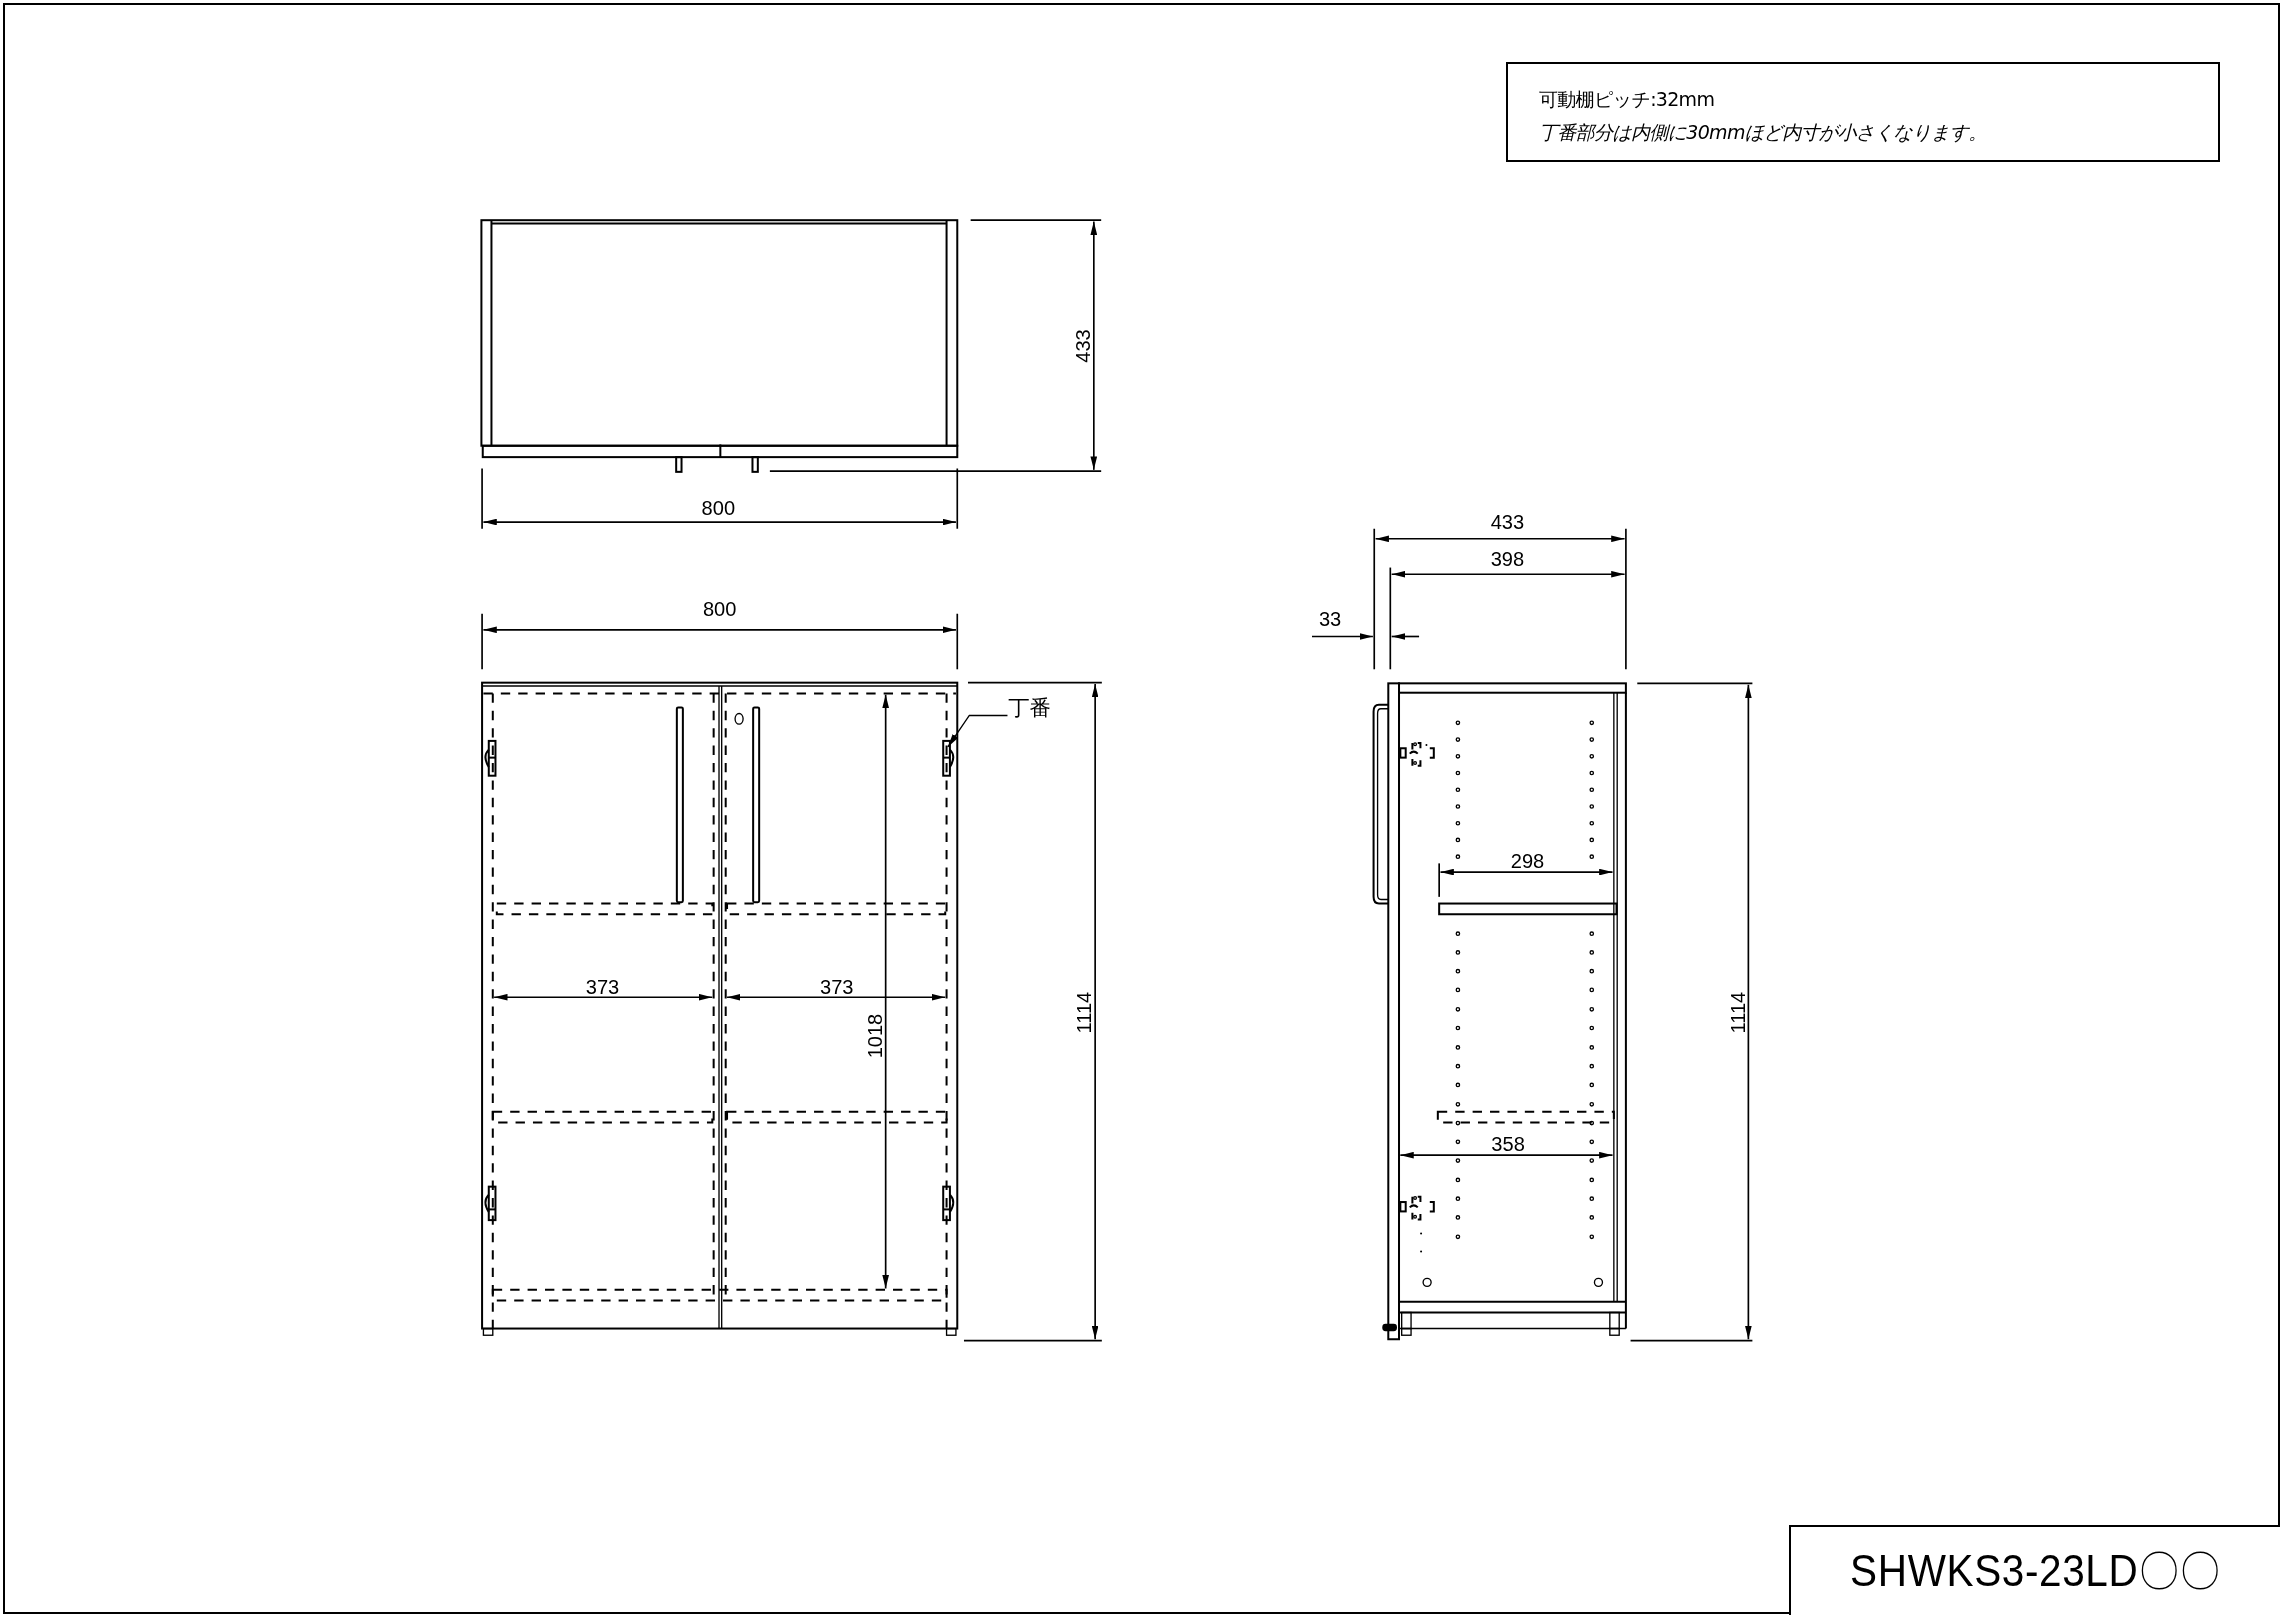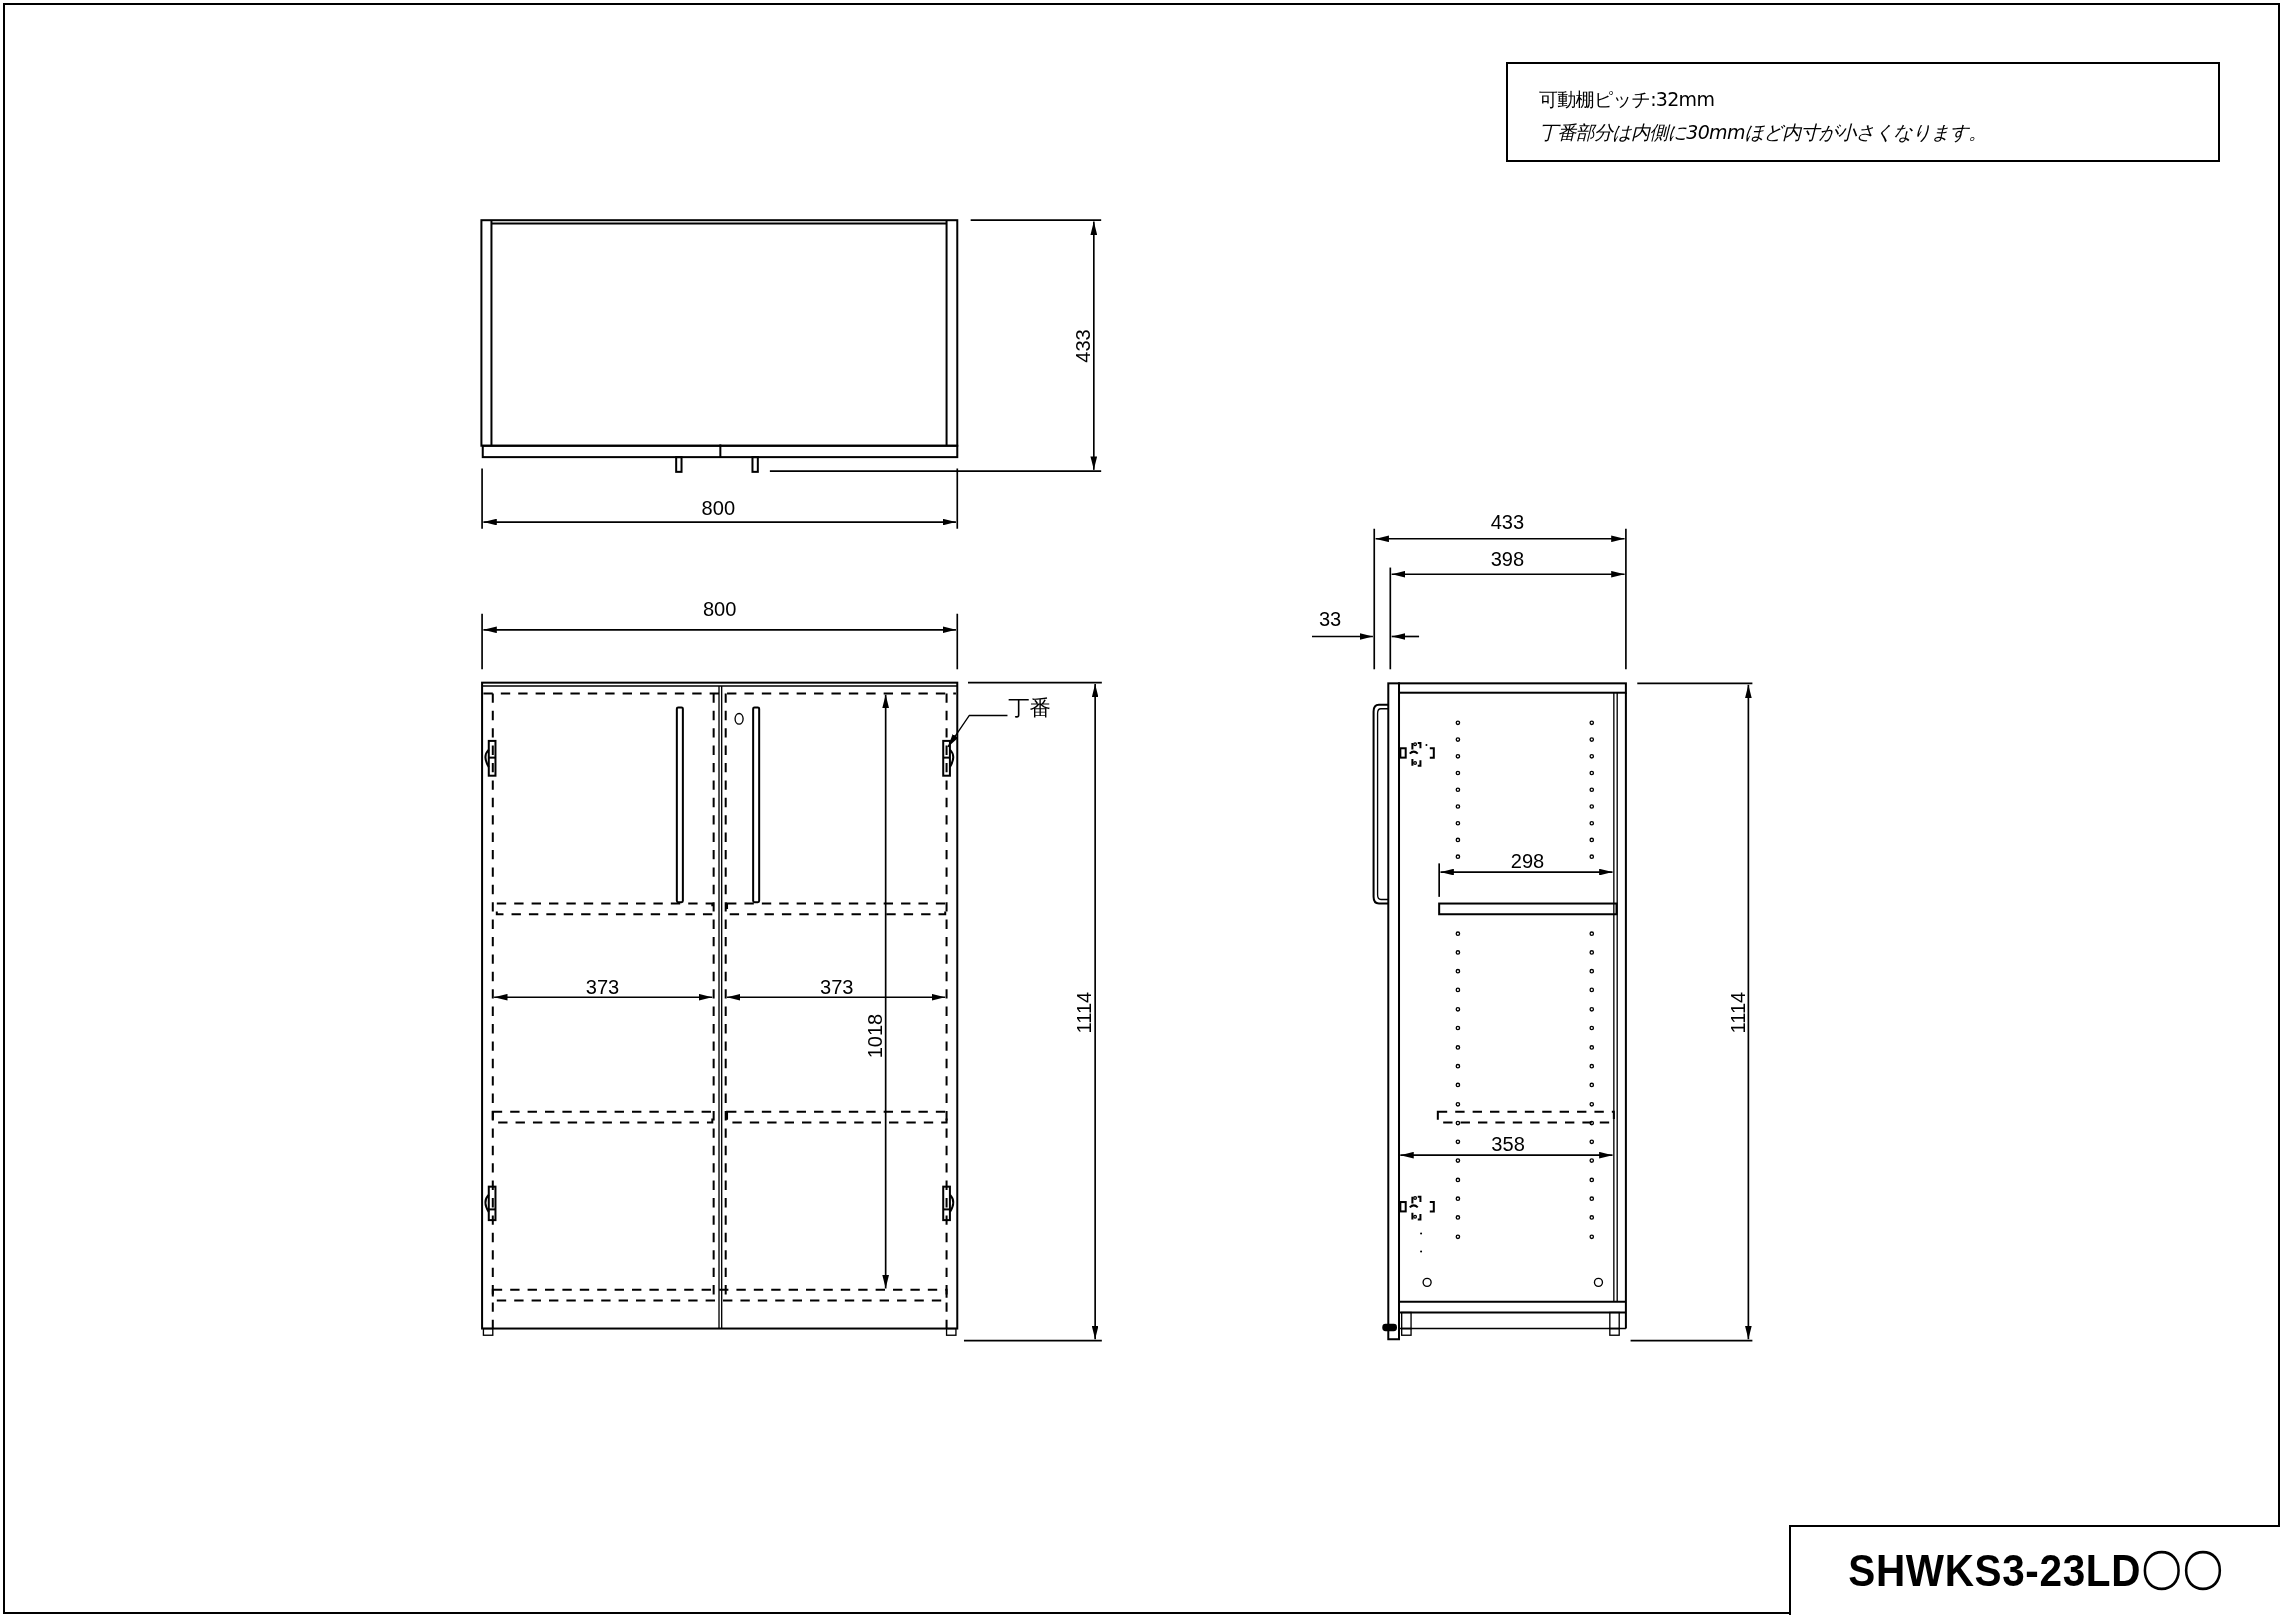--- a/index.html
+++ b/index.html
@@ -5,21 +5,21 @@
   html, body { margin: 0; padding: 0; background: #ffffff; }
   body { width: 2284px; height: 1617px; position: relative; overflow: hidden; font-family: "Liberation Sans", "DejaVu Sans", sans-serif; }
   #sheet { position: absolute; left: 0; top: 0; width: 2284px; height: 1617px; }
   .ln { stroke: #000; fill: none; stroke-width: 3; }
   .thin { stroke: #000; fill: none; stroke-width: 2; }
   .dash { stroke: #000; fill: none; stroke-width: 3; stroke-dasharray: 14 12; }
   .dim { stroke: #000; fill: none; stroke-width: 2.5; }
   .dimtxt { font-family: "Liberation Sans", sans-serif; font-size: 30px; fill: #000; }
   .note { position: absolute; left: 1506px; top: 62px; width: 714px; height: 100px; border: 2px solid #000; box-sizing: border-box; background: #fff; }
   .note-line { position: absolute; left: 31px; font-family: "DejaVu Sans", sans-serif; font-size: 19px; color: #000; white-space: nowrap; letter-spacing: -0.7px; }
-  .title-box { position: absolute; left: 1789px; top: 1525px; width: 491px; height: 90px; border-top: 2px solid #000; border-left: 2px solid #000; box-sizing: border-box; background: #fff; display: flex; align-items: center; justify-content: center; font-weight: bold; }
+  .title-box { position: absolute; left: 1789px; top: 1525px; width: 491px; height: 90px; border-top: 2px solid #000; border-left: 2px solid #000; box-sizing: border-box; background: #fff; display: flex; align-items: center; justify-content: center; }
   .title-text { font-family: "Liberation Sans", sans-serif; font-size: 44px; color: #000; letter-spacing: 0.7px; transform: scaleX(0.92); }
   .frame { position: absolute; left: 3.3px; top: 3.3px; width: 2277px; height: 1611px; border: 2px solid #000; box-sizing: border-box; pointer-events: none; }
 </style>
 </head>
 <body>
 
 <div class="frame"></div>
 
 <svg id="sheet" width="2284" height="1617" viewBox="0 0 3412 2416" xmlns="http://www.w3.org/2000/svg">
   <defs>

